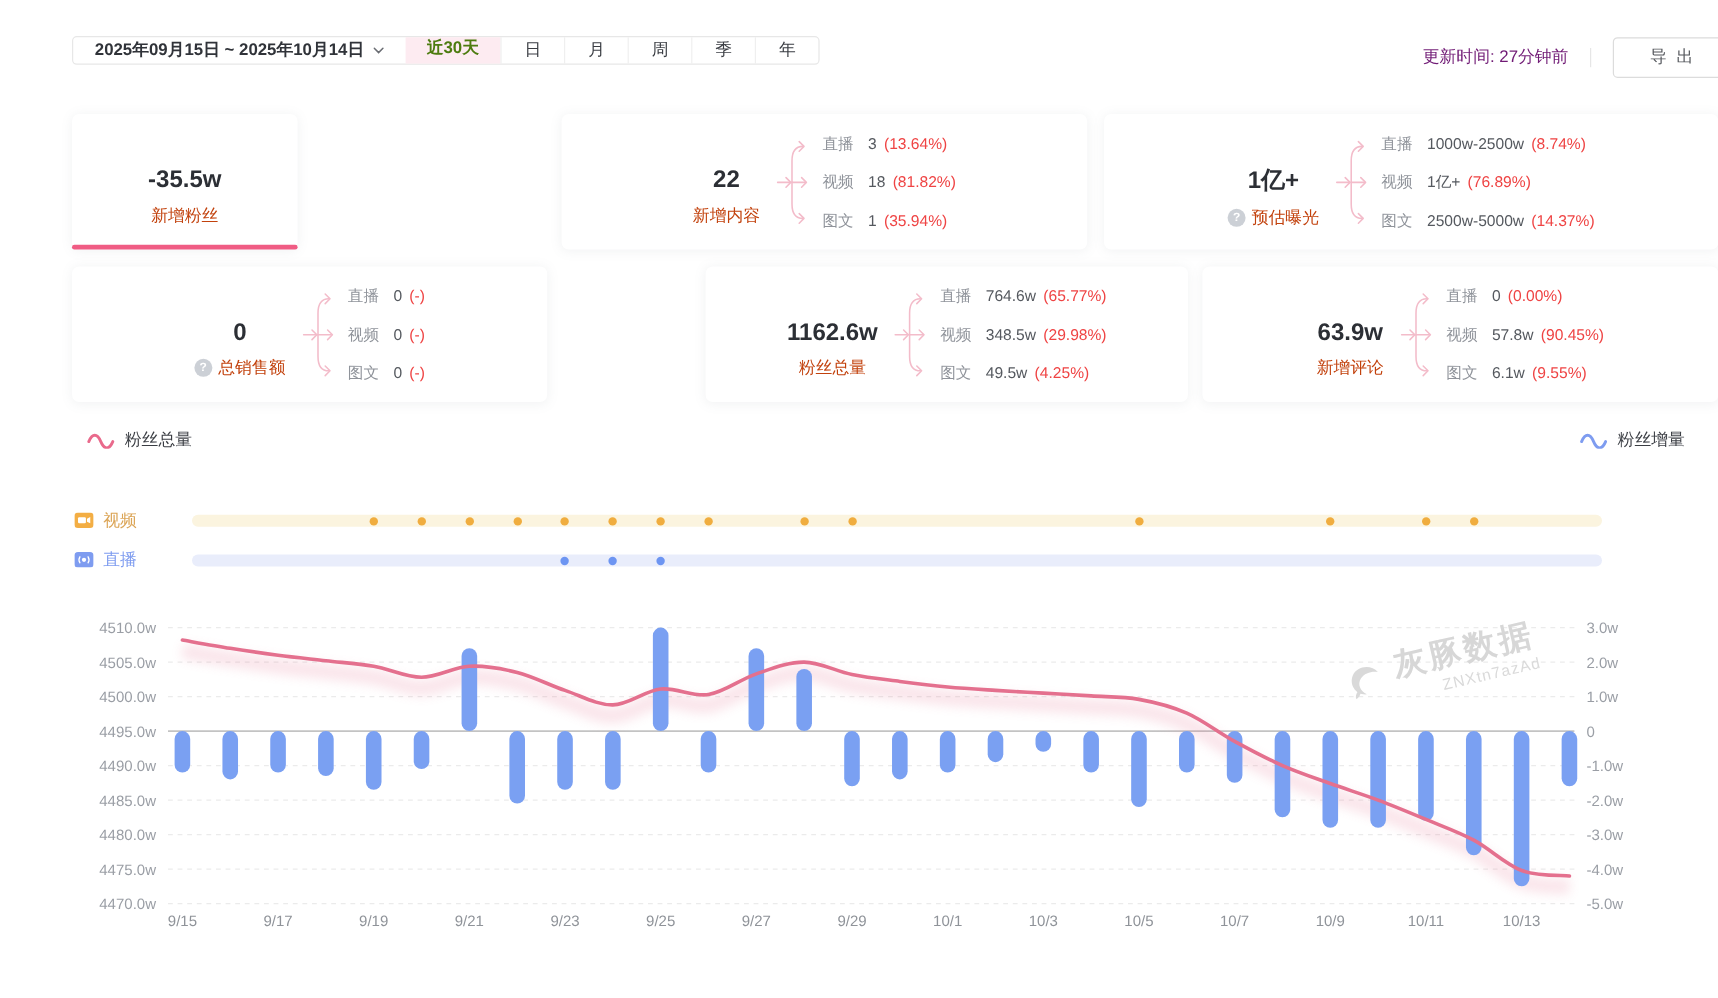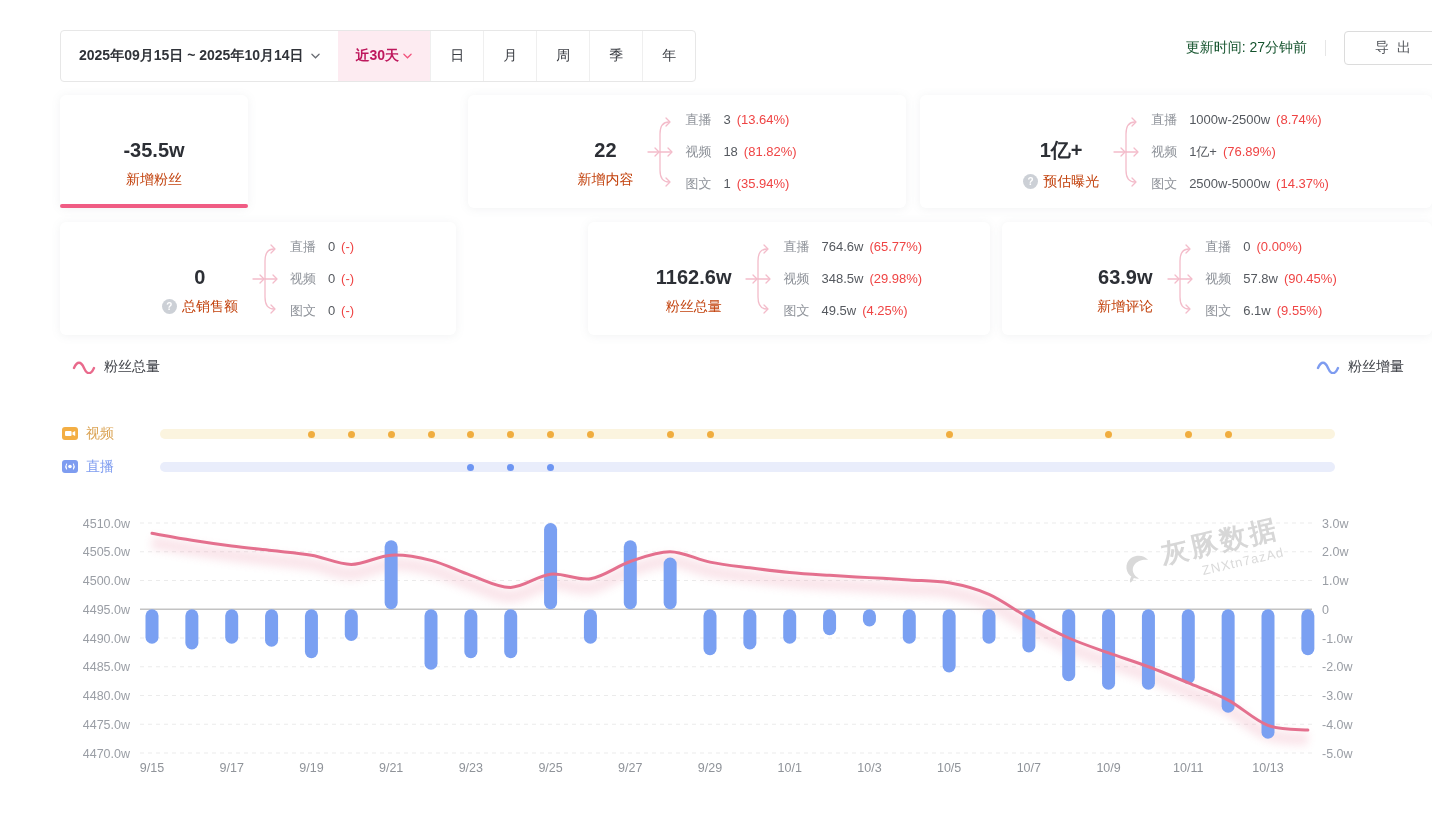--- a/index.html
+++ b/index.html
@@ -1,29 +1,29 @@
 <!DOCTYPE html>
 <html><head>
 <meta charset="utf-8">
 <style>
   html,body{margin:0;padding:0;background:#fff;}
   .page{position:relative;width:1432px;height:832px;background:#fff;overflow:hidden;
         font-family:"Liberation Sans","DejaVu Sans",sans-serif;-webkit-font-smoothing:antialiased;}
 
   
-  .range-box{position:absolute;left:60px;top:30px;height:52px;border:1px solid #e7e7e7;
+  .range-box{position:absolute;left:60px;top:30px;height:24px;border:1px solid #e7e7e7;
              border-radius:4px;display:flex;align-items:stretch;background:#fff;box-sizing:border-box;justify-content:center;}
   .seg{display:flex;align-items:center;padding:0 18px;font-size:14px;color:#33363c;white-space:nowrap;cursor:pointer;}
   .seg + .seg{border-left:1px solid #efefef;}
   .seg.date{font-weight:700;color:#303339;gap:7px;}
-  .seg.quick{background:#fdebf1;color:#be185d;font-weight:600;gap:4px;border-left:none;}
+  .seg.quick{background:#fdebf1;color:#4d7c0f;font-weight:600;gap:4px;border-left:none;flex-direction:column;}
   .seg.tab{padding:0 19px;color:#3a3d43;}
   .chev{width:9px;height:6px;display:inline-block;}
   .topbar-right{position:absolute;top:30px;right:0;height:36px;display:flex;align-items:center;}
-  .update-time{font-size:14px;color:#14532d;margin-right:18px;}
+  .update-time{font-size:14px;color:#701a75;margin-right:18px;}
   .vdiv{width:1px;height:16px;background:#e6e6e6;margin-right:18px;}
   .export-btn{height:34px;min-width:104px;border:1px solid #dcdcdc;border-radius:4px;background:#fff;
               font-size:14px;color:#54575c;letter-spacing:8px;display:flex;align-items:center;
               justify-content:center;padding-left:8px;margin-right:-16px;cursor:pointer;box-sizing:border-box;}
 
   
   .card{position:absolute;background:#fff;border-radius:6px;box-shadow:0 1px 10px rgba(120,125,135,0.10);
         display:flex;align-items:center;justify-content:center;box-sizing:border-box;}
   .stat{display:flex;align-items:center;}
   .stat-main{display:flex;flex-direction:column;align-items:center;justify-content:center;margin-top:24px;}

